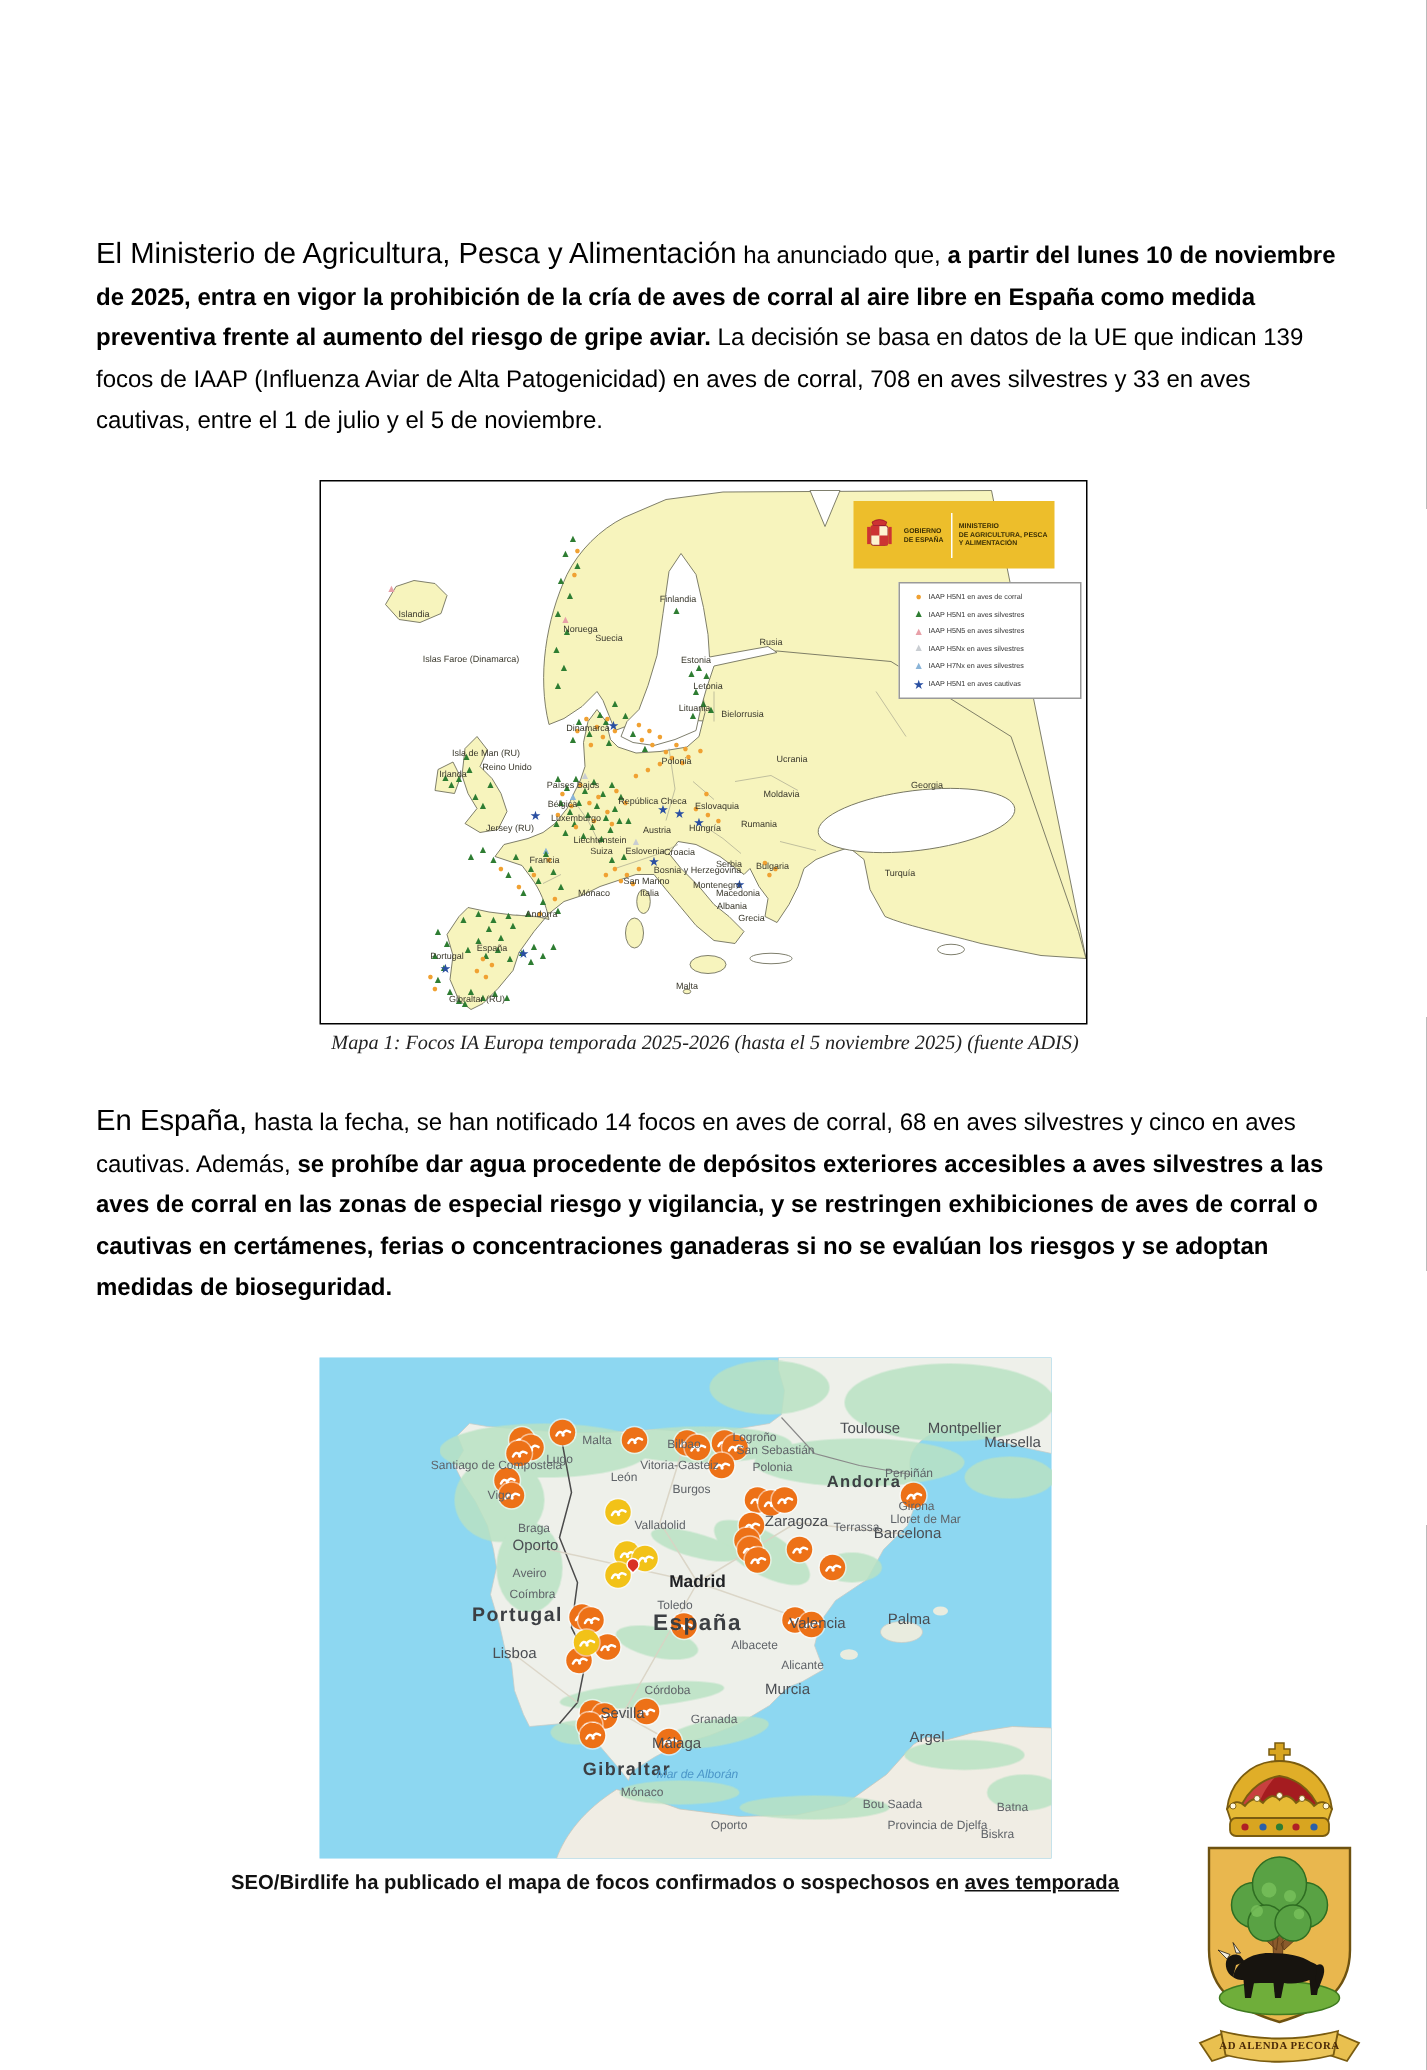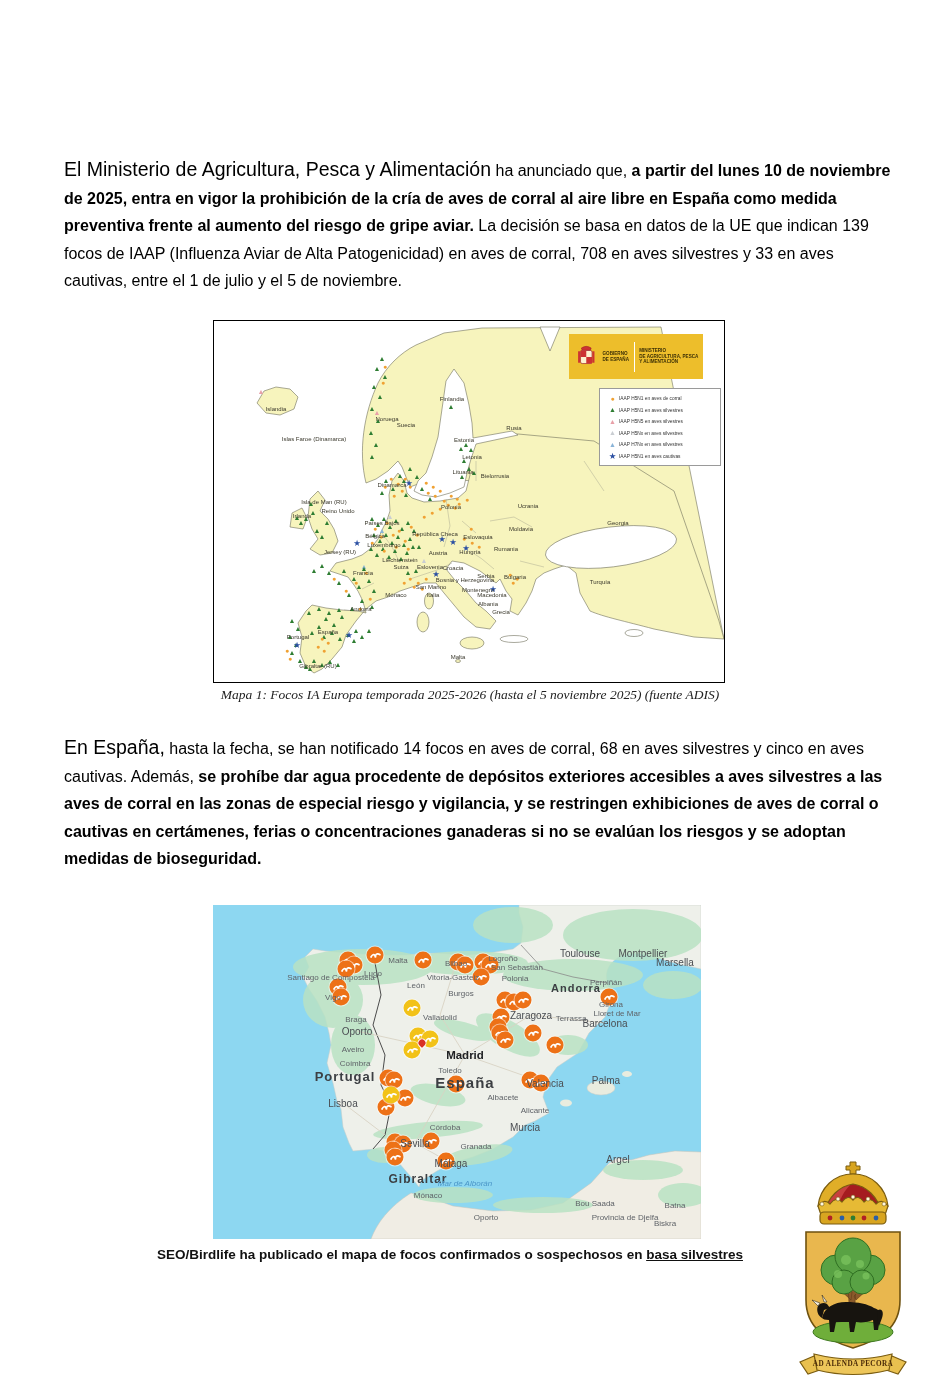--- a/index.html
+++ b/index.html
@@ -740,21 +740,21 @@
         <span class="sp-label sp-S" style="left: 252px; top: 278px;">Mar de Alborán</span>
         <span class="sp-label sp-s" style="left: 215px; top: 290px;">Mónaco</span>
         <span class="sp-label sp-s" style="left: 273px; top: 312px;">Oporto</span>
         <span class="sp-label sp-s" style="left: 412px; top: 312px;">Provincia de Djelfa</span>
         <span class="sp-label sp-s" style="left: 382px; top: 298px;">Bou Saada</span>
         <span class="sp-label sp-s" style="left: 462px; top: 300px;">Batna</span>
         <span class="sp-label sp-s" style="left: 452px; top: 318px;">Biskra</span>
       </div>
   </div>
 
-  <div class="caption2"><span>SEO/Birdlife ha publicado el mapa de focos confirmados o sospechosos en </span><a href="#">basa silvestres</a></div>
+  <div class="caption2"><span>SEO/Birdlife ha publicado el mapa de focos confirmados o sospechosos en </span><a href="#">aves temporada</a></div>
 
   <svg id="crest" viewBox="0 0 118 218">
 
     <g>
       <path d="M56,2 h6 v4 h4 v4 h-4 v4 h-6 v-4 h-4 v-4 h4 Z" fill="#d8a520" stroke="#7a5c10" stroke-width="1"></path>
       <path d="M30,52 C30,30 44,20 59,20 C74,20 88,30 88,52 Z" fill="#a51c20"></path>
       <path d="M30,52 C34,34 46,24 59,22 C50,30 44,42 43,52 Z" fill="#c8403f"></path>
       <path d="M59,14 C40,14 26,28 24,46 L30,54 C34,36 46,26 59,24 C72,26 84,36 88,54 L94,46 C92,28 78,14 59,14 Z" fill="#e0ae28" stroke="#7a5c10" stroke-width="1.2"></path>
       <path d="M24,46 Q30,38 36,44 Q42,36 48,42 Q54,34 59,40 Q64,34 70,42 Q76,36 82,44 Q88,38 94,46 L90,58 L28,58 Z" fill="#e6ba35" stroke="#7a5c10" stroke-width="1.2"></path>
       <rect x="26" y="52" width="66" height="12" rx="4" fill="#d8a520" stroke="#7a5c10" stroke-width="1.2"></rect>

